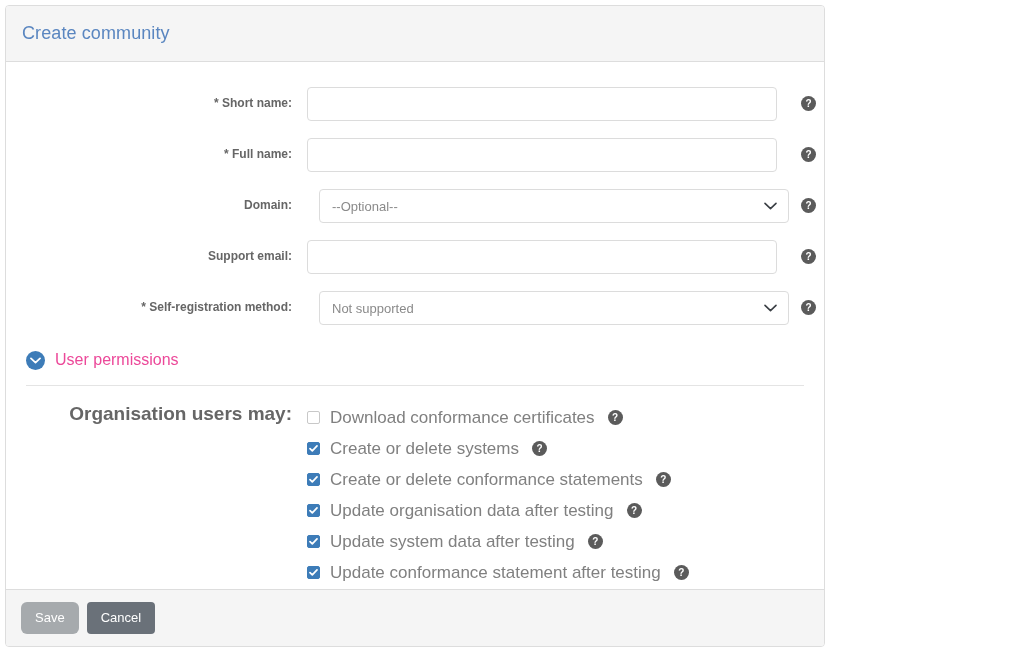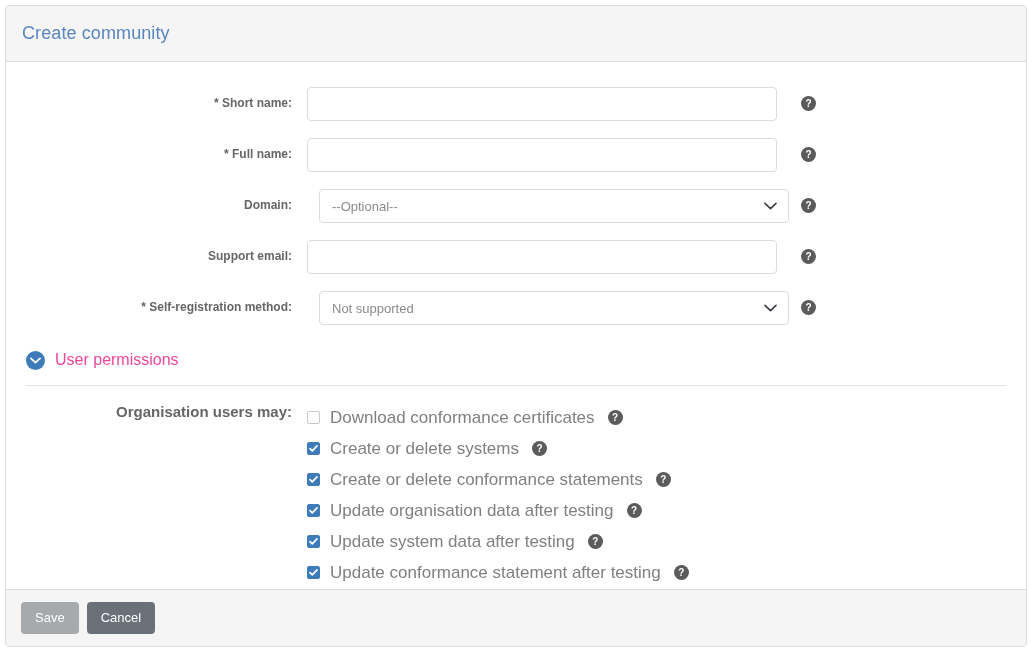--- a/index.html
+++ b/index.html
@@ -14,21 +14,21 @@
     font-family: "Liberation Sans", sans-serif;
     font-size: 13px;
     color: #555555;
     overflow: hidden;
   }
 
   .panel {
     position: absolute;
     left: 5px;
     top: 5px;
-    width: 1022px;
+    width: 820px;
     height: 642px;
     border: 1px solid #dddddd;
     border-radius: 4px;
     background: #ffffff;
     box-sizing: border-box;
     display: flex;
     flex-direction: column;
   }
 
   
@@ -181,21 +181,21 @@
     margin-top: 16px;
   }
   .perm-label {
     width: 286px;
     flex: 0 0 286px;
     text-align: right;
     padding-right: 15px;
     box-sizing: border-box;
     font-weight: bold;
     color: #666666;
-    font-size: 15px;
+    font-size: 19px;
     padding-top: 1px;
   }
   .perm-list { flex: 1 1 auto; }
   .perm-item {
     display: flex;
     align-items: center;
     height: 31px;
   }
   .cbx {
     width: 13px;
@@ -245,21 +245,21 @@
     border-radius: 4px;
     font-family: "Liberation Sans", sans-serif;
     font-size: 13px;
     color: #ffffff;
     padding: 0 14px;
     height: 32px;
     line-height: 32px;
     cursor: pointer;
     margin-right: 8px;
   }
-  .btn-save { background: #a6aaad; }
+  .btn-save { background: #a6aaad; border-radius: 6px; }
   .btn-cancel { background: #6a7179; }
 </style>
 </head>
 <body>
 
 <div class="panel">
 
   <div class="panel-heading">
     <span class="panel-title">Create community</span>
   </div>

